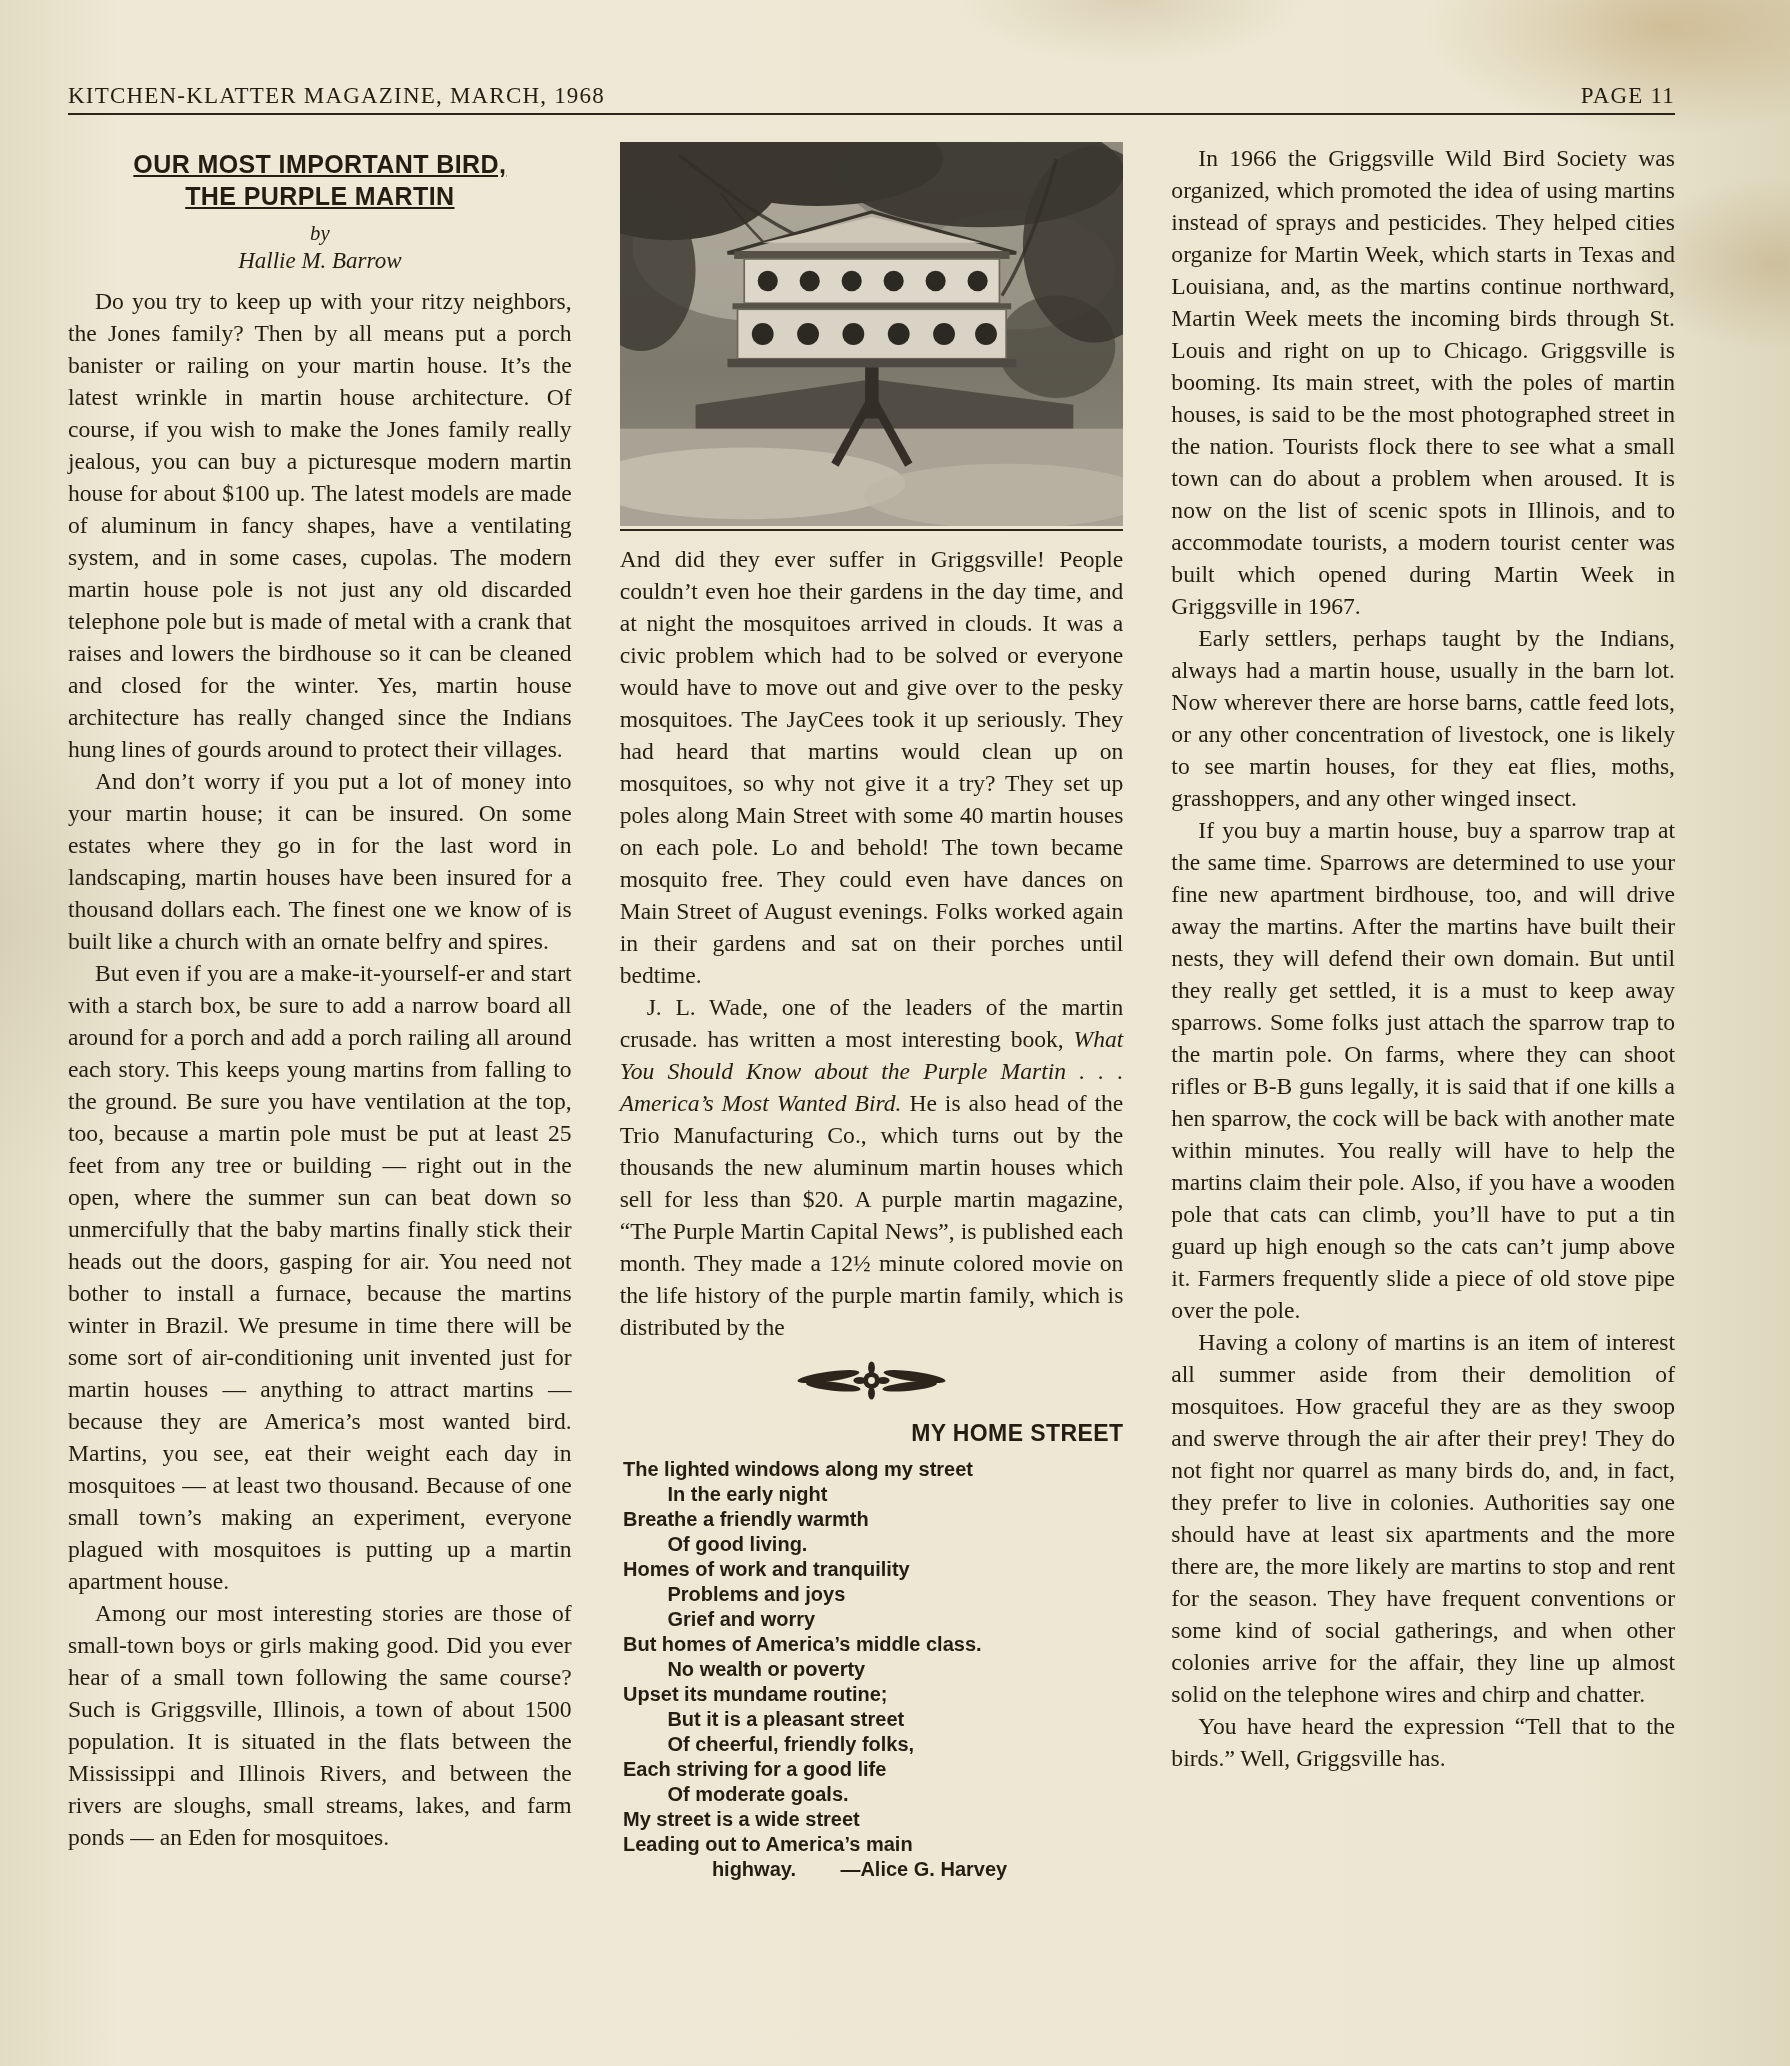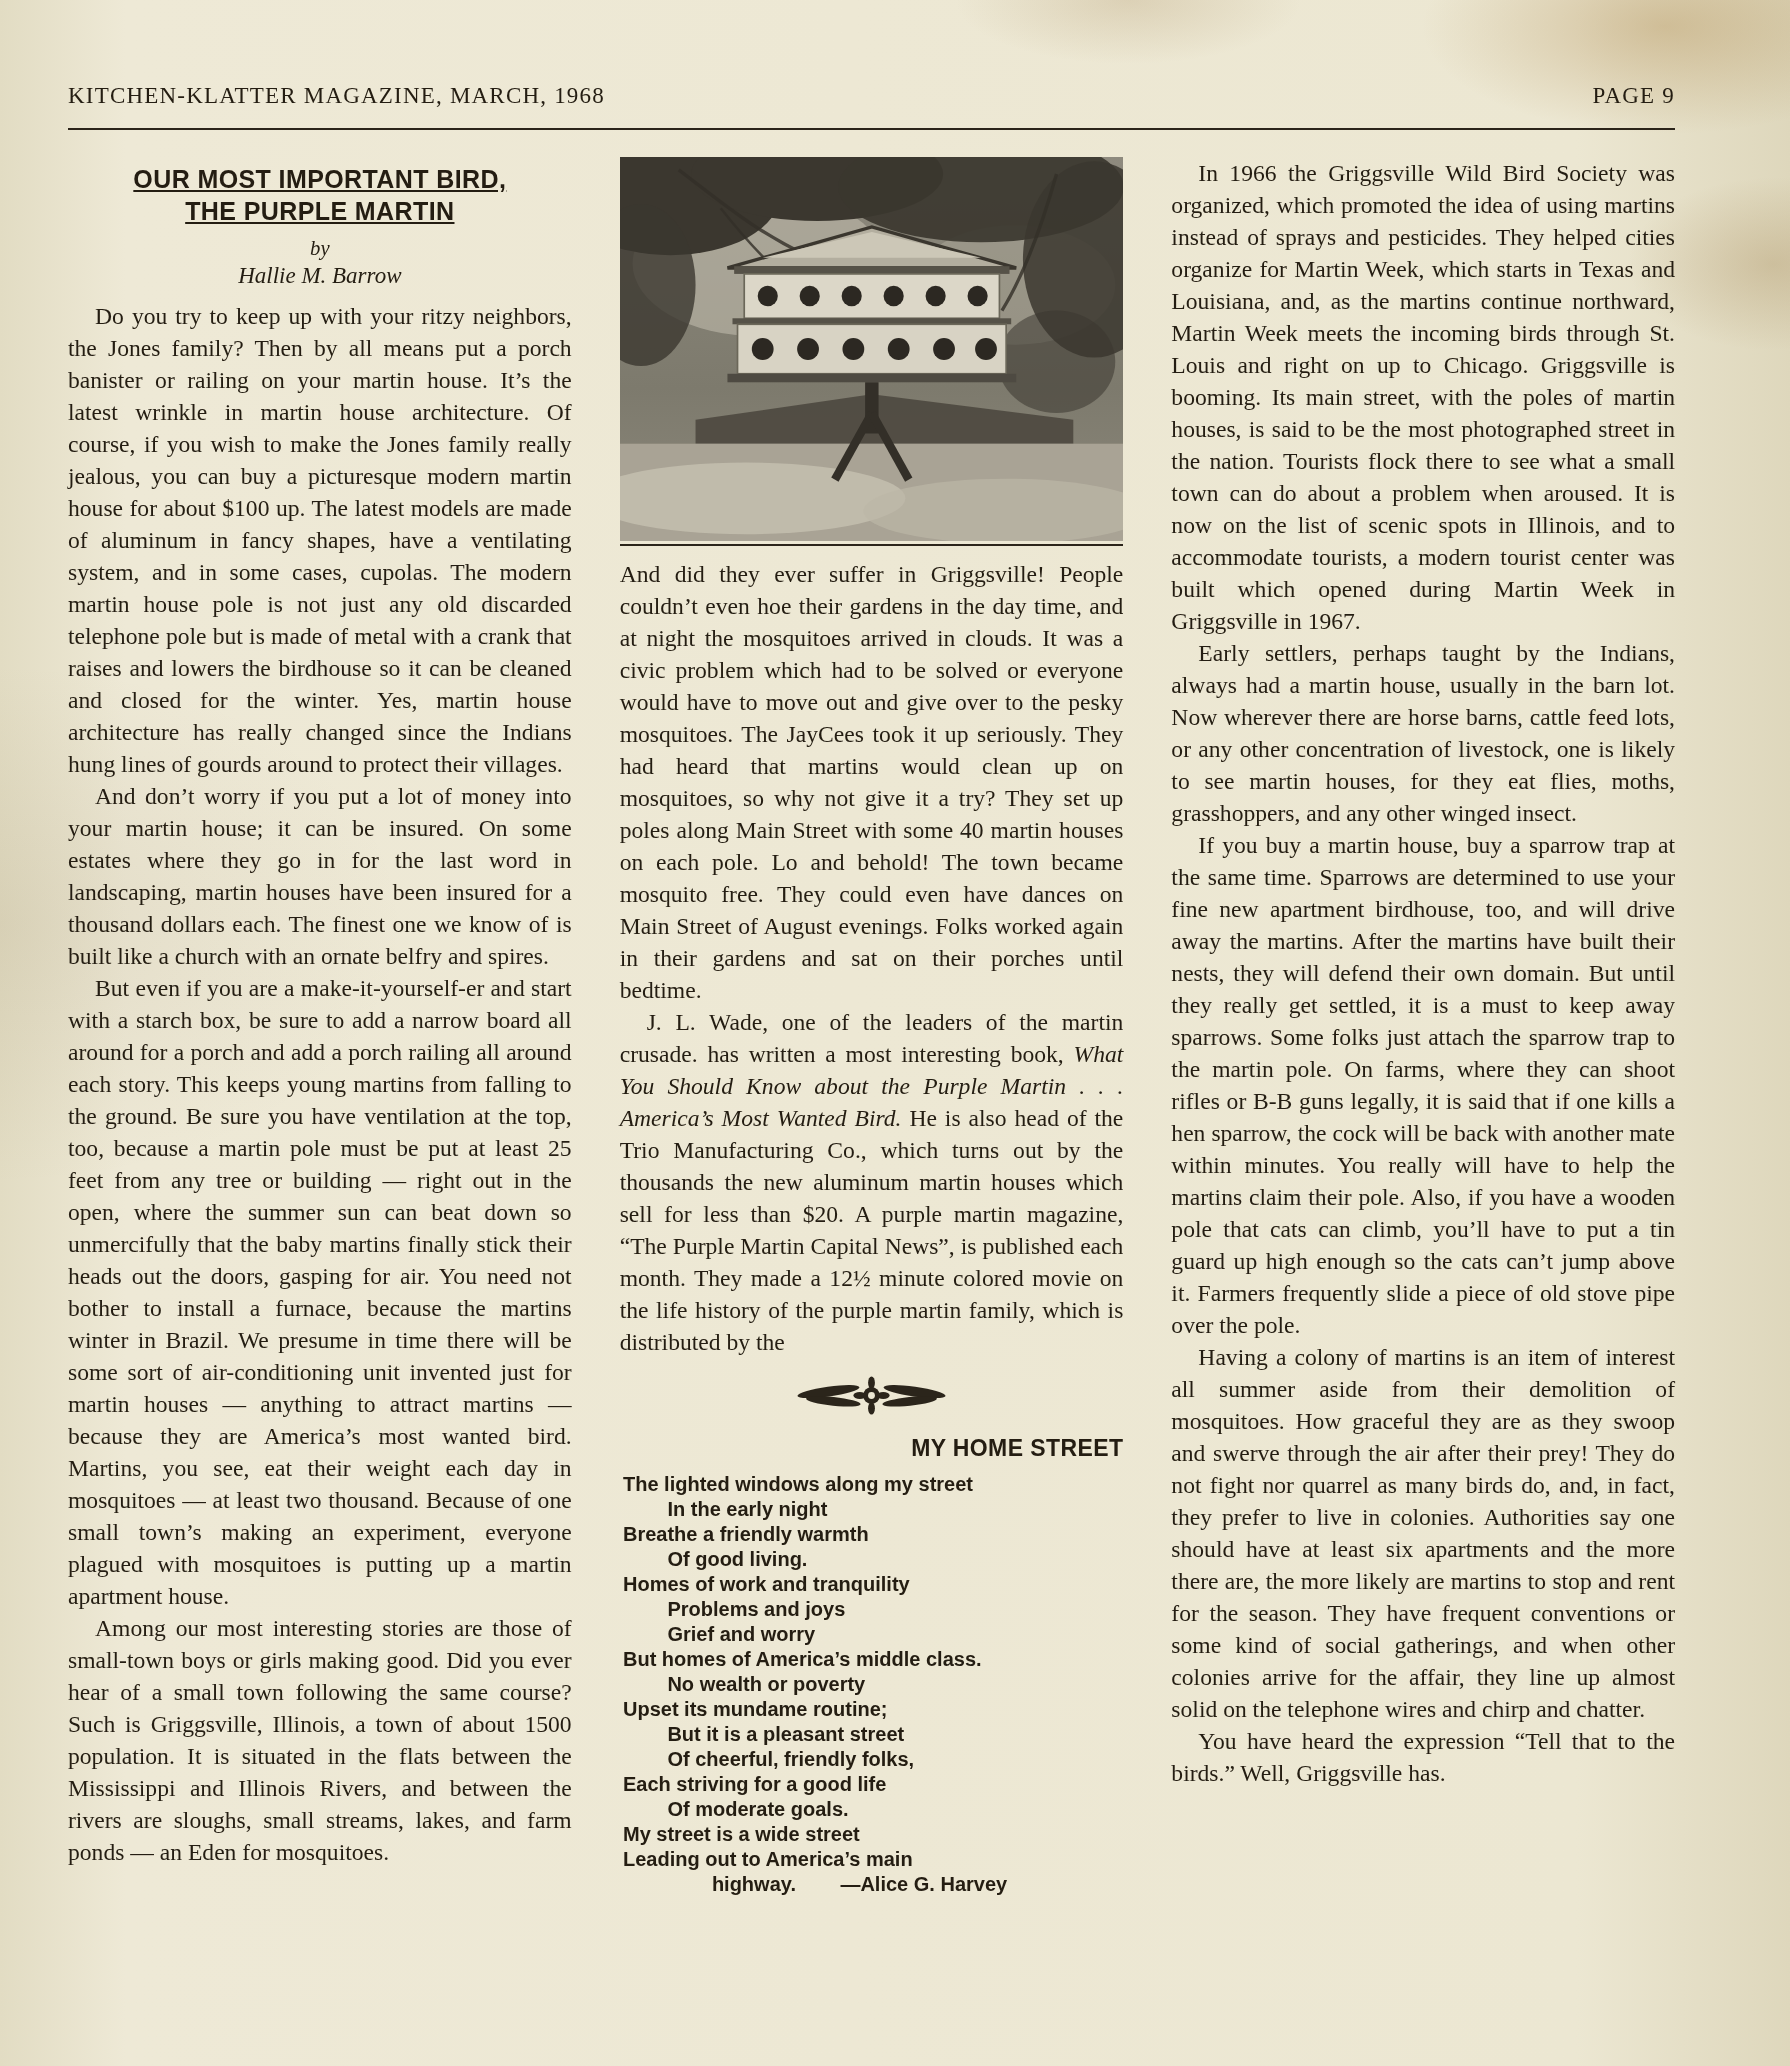--- a/index.html
+++ b/index.html
@@ -19,21 +19,21 @@
       radial-gradient(ellipse 393px 174px at 93% 1%, rgba(170,132,70,.38), transparent 62%),
       radial-gradient(ellipse 289px 107px at 63% 0%, rgba(160,128,78,.22), transparent 60%),
       radial-gradient(ellipse 207px 124px at 99% 10%, rgba(150,115,60,.25), transparent 70%),
       radial-gradient(ellipse 579px 372px at 0% 35%, rgba(120,100,60,.10), transparent 70%),
       radial-gradient(ellipse 661px 207px at 50% 100%, rgba(120,100,60,.08), transparent 75%),
       linear-gradient(90deg, #e2dcc3, #eee9d6 7%, #ece7d2 88%, #ded7bc);
   }
   .header {
     display:flex; justify-content:space-between; align-items:baseline;
     font-size:23px; letter-spacing:1.2px;
-    padding-bottom:19px; border-bottom:2.5px solid #2b241a;
+    padding-bottom:4px; border-bottom:2.5px solid #2b241a;
   }
   .cols { display:flex; gap:48px; margin-top:27px; }
   .col { flex:1 1 0; font-size:23.6px; line-height:32px; text-align:justify; }
   .col p { text-indent:27px; hyphens:auto; }
   .col p.noindent { text-indent:0; }
   .it { font-style:italic; }
 
   .title {
     font-family:"Liberation Sans", sans-serif; font-weight:bold;
     font-size:25px; line-height:32px; text-align:center;
@@ -64,21 +64,21 @@
     white-space:pre-wrap; margin-left:3.3px;
   }
 </style>
 </head>
 <body>
 
 <div class="paper">
 
   <div class="header">
     <span>KITCHEN-KLATTER MAGAZINE, MARCH, 1968</span>
-    <span>PAGE 9</span>
+    <span>PAGE 11</span>
   </div>
 
   <div class="cols">
 
     <div class="col">
       <h1 class="title">
         <span>OUR MOST IMPORTANT BIRD,</span><br>
         <span>THE PURPLE MARTIN</span>
       </h1>
       <div class="by">by</div>

